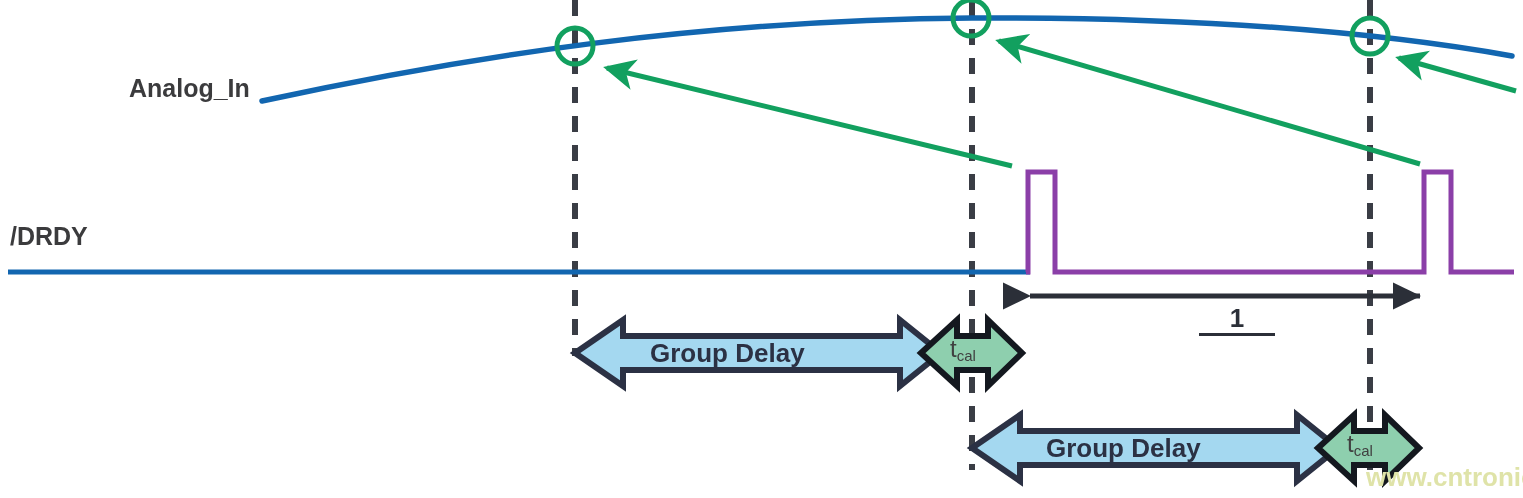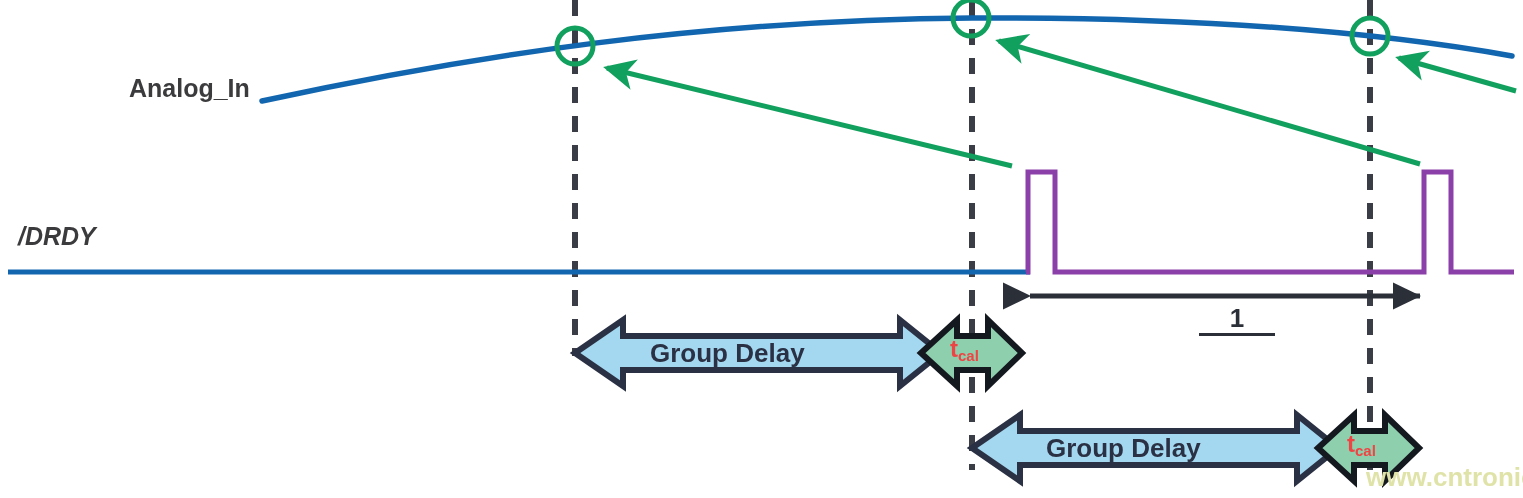--- a/index.html
+++ b/index.html
@@ -3,27 +3,27 @@
 <meta charset="utf-8">
 <style>
   html,body{margin:0;padding:0;background:#ffffff;}
   body{width:1523px;height:498px;position:relative;overflow:hidden;
        font-family:"Liberation Sans",sans-serif;}
   #stage{position:absolute;left:0;top:0;width:1398px;height:498px;}
   svg.layer{position:absolute;left:0;top:0;width:1523px;height:498px;overflow:visible;}
   .sig-label{position:absolute;font-weight:bold;color:#3b3b3d;
              font-family:"Liberation Sans",sans-serif;white-space:nowrap;}
   #lbl-analog{left:129px;top:74px;font-size:25px;}
-  #lbl-drdy{left:18px;top:222px;font-size:25px;font-style:italic;}
+  #lbl-drdy{left:10px;top:222px;font-size:25px;}
   .arrow-text{position:absolute;font-weight:bold;color:#2b3144;
               font-family:"Liberation Sans",sans-serif;white-space:nowrap;
               text-align:left;}
   #gd1-text{left:650px;top:338px;font-size:26px;}
   #gd2-text{left:1046px;top:433px;font-size:26px;}
-  .tcal-text{position:absolute;color:#ef4444;font-weight:bold;
+  .tcal-text{position:absolute;color:#404040;font-weight:normal;
              font-family:"Liberation Sans",sans-serif;white-space:nowrap;}
   #tcal1-text{left:950px;top:335px;font-size:24px;}
   #tcal2-text{left:1347px;top:430px;font-size:24px;}
   .tcal-text .sub{font-size:15px;vertical-align:baseline;position:relative;top:4px;}
   #odr-box{position:absolute;left:1183px;top:305px;width:108px;
            text-align:center;color:#2b2f38;font-weight:bold;
            font-family:"Liberation Sans",sans-serif;}
   #odr-num{font-size:26px;line-height:26px;}
   #odr-bar{height:3px;background:#2b2f38;margin:2px 16px 1px 16px;}
   #odr-den{font-size:27px;line-height:30px;}

